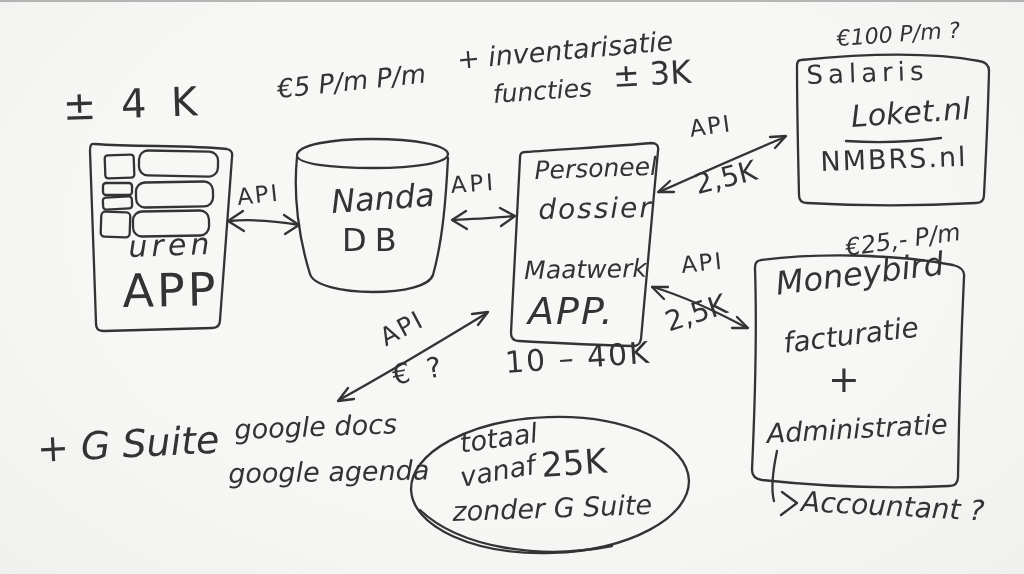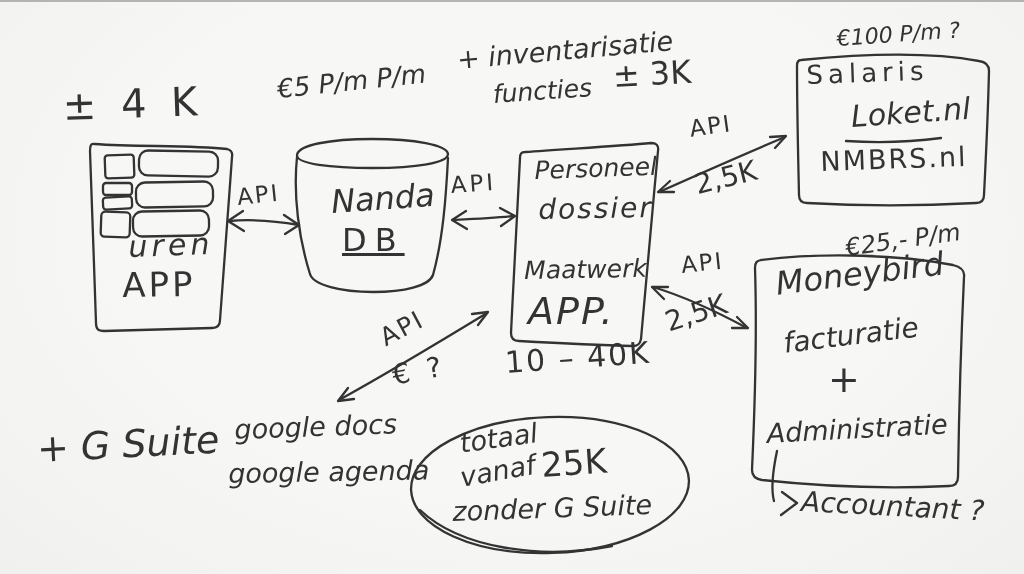--- a/index.html
+++ b/index.html
@@ -72,27 +72,27 @@
     <path d="M339,400 C388,373 441,341 487,313"></path>
     <path d="M348,388 L338,401 L354,399"></path>
     <path d="M478,325 L488,312 L472,314"></path>
 
     <ellipse cx="550" cy="485" rx="139" ry="68" transform="rotate(-2 550 485)"></ellipse>
     <path d="M420,510 C460,548 540,560 612,546"></path>
   </svg>
 
   <div class="t" style="left:62px;top:86px;font-size:40px;letter-spacing:6px;transform:rotate(-2deg);">± 4 K</div>
   <div class="t hand" style="left:128px;top:232px;font-size:30px;letter-spacing:4px;transform:rotate(-2deg);">uren</div>
-  <div class="t" style="left:122px;top:268px;font-size:34px;letter-spacing:3px;transform:rotate(-1deg);">APP</div>
+  <div class="t" style="left:122px;top:268px;font-size:46px;letter-spacing:3px;transform:rotate(-1deg);">APP</div>
 
   <div class="t" style="left:236px;top:186px;font-size:23px;letter-spacing:2px;transform:rotate(-6deg);">API</div>
 
   <div class="t hand" style="left:276px;top:76px;font-size:26px;transform:rotate(-6deg);">€5 P/m P/m</div>
   <div class="t hand" style="left:330px;top:186px;font-size:32px;transform:rotate(-4deg);">Nanda</div>
-  <div class="t" style="left:342px;top:224px;font-size:32px;letter-spacing:8px;text-decoration:underline;">DB</div>
+  <div class="t" style="left:342px;top:224px;font-size:32px;letter-spacing:8px;">DB</div>
 
   <div class="t" style="left:450px;top:174px;font-size:23px;letter-spacing:3px;transform:rotate(-4deg);">API</div>
 
   <div class="t hand" style="left:456px;top:46px;font-size:27px;transform:rotate(-5deg);">+ inventarisatie</div>
   <div class="t hand" style="left:492px;top:82px;font-size:25px;transform:rotate(-4deg);">functies</div>
   <div class="t" style="left:612px;top:60px;font-size:32px;transform:rotate(-3deg);">± 3K</div>
 
   <div class="t hand" style="left:534px;top:158px;font-size:25px;transform:rotate(-2deg);">Personeel</div>
   <div class="t hand" style="left:538px;top:196px;font-size:28px;letter-spacing:2px;transform:rotate(-1deg);">dossier</div>
   <div class="t hand" style="left:524px;top:258px;font-size:25px;transform:rotate(-1deg);">Maatwerk</div>

